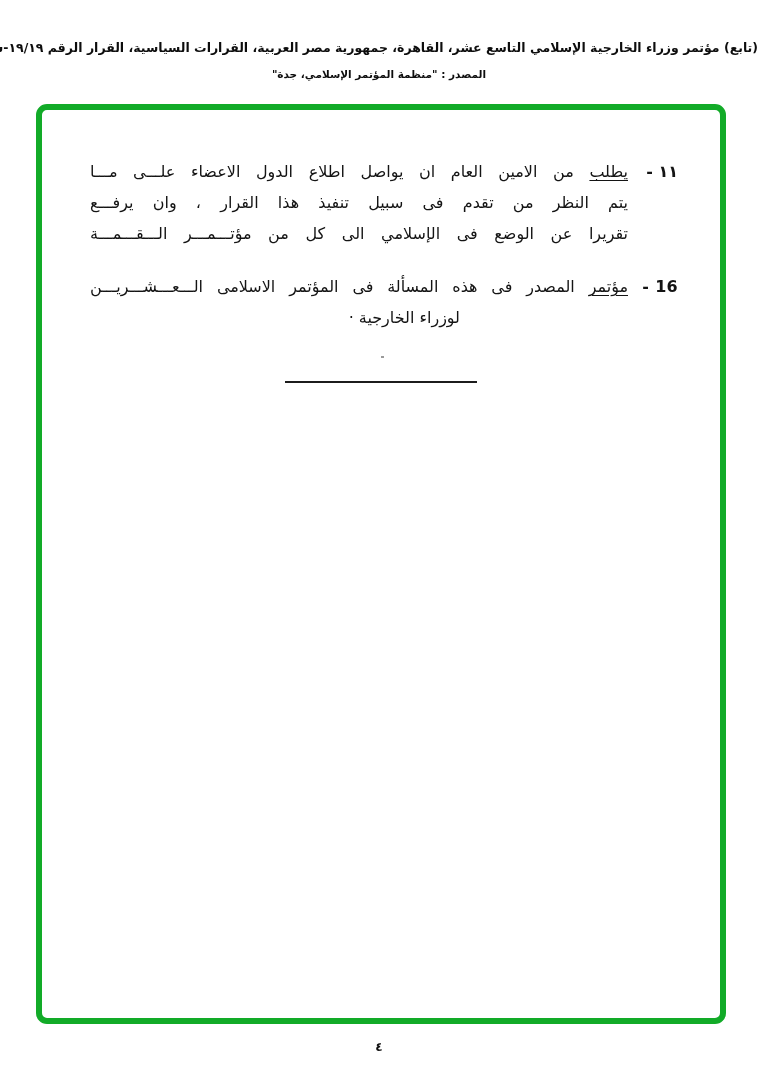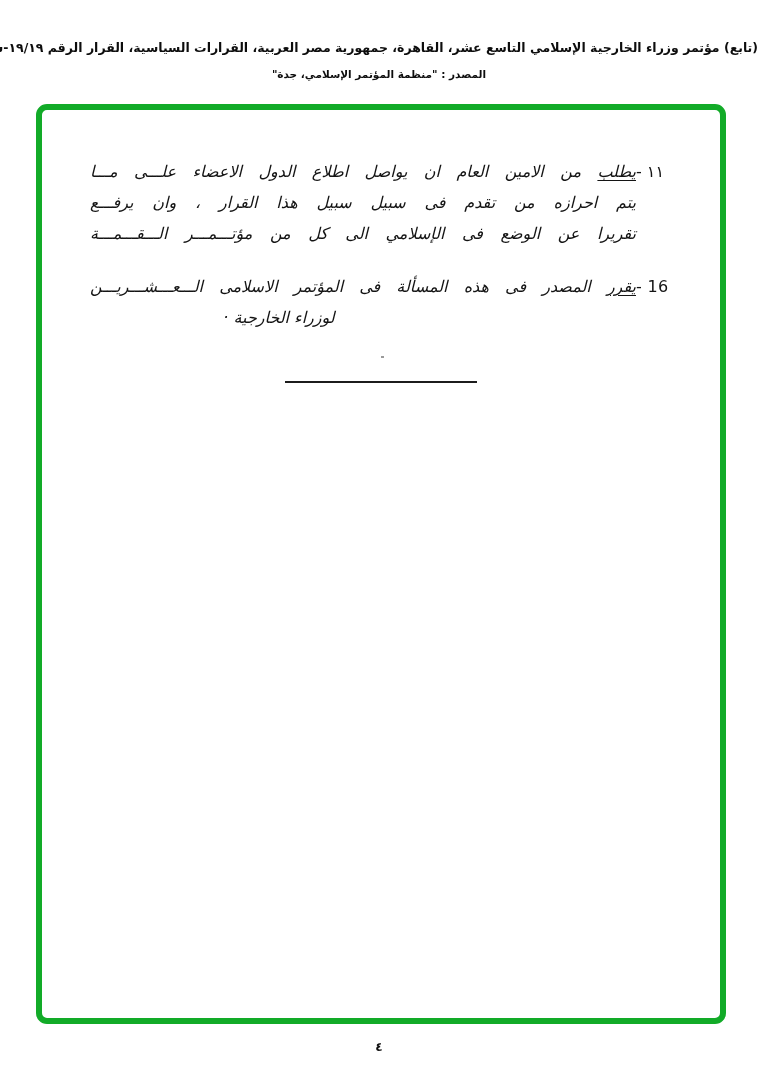--- a/index.html
+++ b/index.html
@@ -61,32 +61,33 @@
   .item {
     display: flex;
     direction: rtl;
   }
   .item + .item {
     margin-top: 22px;
   }
   .num {
     flex: 0 0 42px;
     white-space: nowrap;
-    text-align: left;
+    text-align: right;
+    font-weight: bold;
   }
   .body {
     flex: 1 1 auto;
-    font-style: italic;
+    margin-right: 8px;
   }
   .line {
     text-align: justify;
     text-align-last: justify;
   }
   .line.short {
-    text-align: center;
+    text-align: right;
     text-align-last: auto;
     padding-right: 168px;
   }
   .kw {
     text-decoration: underline;
     text-underline-offset: 3px;
   }
   .rule {
     position: absolute;
     left: 285px;
@@ -121,29 +122,29 @@
 <div class="hdr2">المصدر :  "منظمة المؤتمر الإسلامي، جدة"</div>
 
 <div class="frame" style="border-color: rgb(18, 171, 40);"></div>
 
 <div class="content">
 
   <div class="item">
     <span class="num">١١ -</span>
     <div class="body">
       <div class="line"><span class="kw">يطلب</span> <span>من الامين العام ان يواصل اطلاع الدول الاعضاء علـــى مـــا</span></div>
-      <div class="line">يتم احرازه من تقدم فى سبيل سبيل هذا القرار ، وان يرفـــع</div>
+      <div class="line">يتم النظر من تقدم فى سبيل تنفيذ هذا القرار ، وان يرفـــع</div>
       <div class="line">تقريرا عن الوضع فى الإسلامي الى كل من مؤتـــمـــر الـــقـــمـــة</div>
     </div>
   </div>
 
   <div class="item">
     <span class="num">16 -</span>
     <div class="body">
-      <div class="line"><span class="kw">يقرر</span> <span>المصدر فى هذه المسألة فى المؤتمر الاسلامى الـــعـــشـــريـــن</span></div>
+      <div class="line"><span class="kw">مؤتمر</span> <span>المصدر فى هذه المسألة فى المؤتمر الاسلامى الـــعـــشـــريـــن</span></div>
       <div class="line short">لوزراء الخارجية ·</div>
     </div>
   </div>
 
 </div>
 
 <div class="speck"></div>
 <div class="rule"></div>
 
 <div class="pagenum">٤</div>

